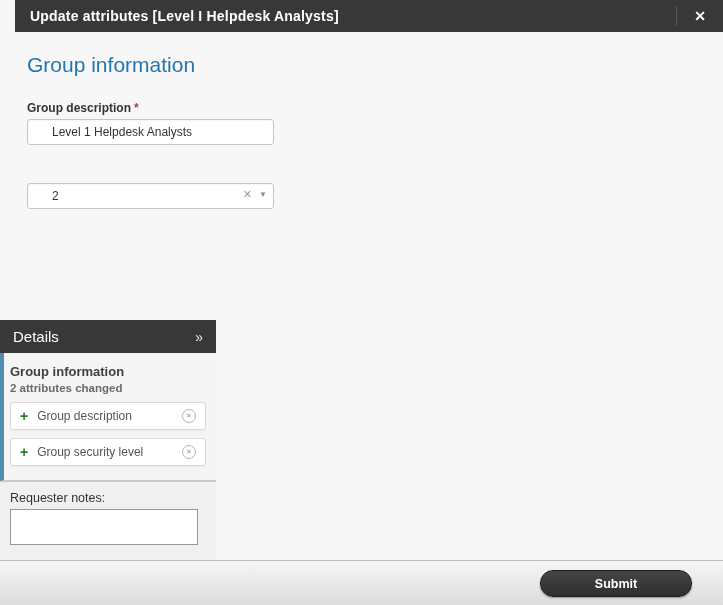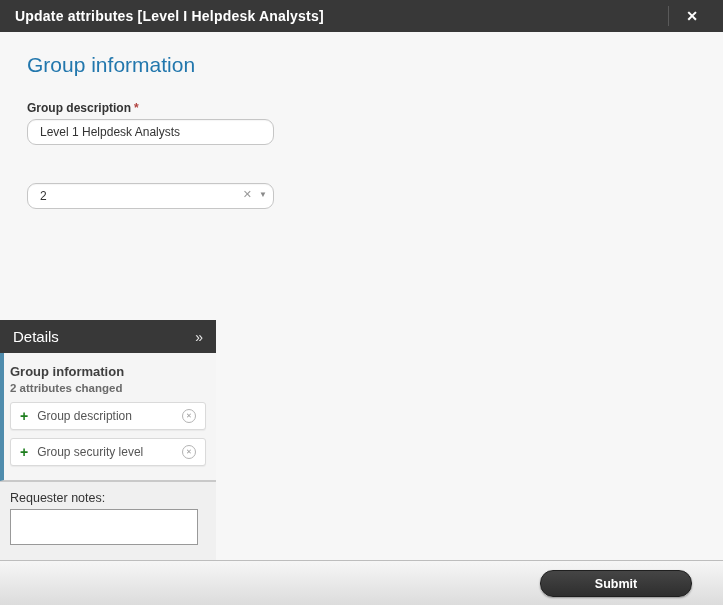--- a/index.html
+++ b/index.html
@@ -13,21 +13,22 @@
     width: 723px; height: 605px;
     display: flex; flex-direction: column;
     background: #f7f7f7;
   }
   
   .titlebar {
     height: 32px; flex: 0 0 32px;
     background: #383838;
     color: #ffffff;
     display: flex; align-items: center;
-    padding: 0 8px 0 15px;
+    padding: 0 0 0 15px;
+    margin-left: 15px;
   }
   .titlebar .title {
     font-size: 14px; font-weight: bold;
     flex: 1;
     letter-spacing: 0.2px;
   }
   .tb-sep {
     width: 1px; height: 20px;
     background: #5a5a5a;
     margin-right: 0;
@@ -57,25 +58,25 @@
   }
   .form-group { width: 247px; margin-bottom: 38px; }
   .form-group label {
     display: block;
     font-size: 12px; font-weight: bold; color: #333333;
     margin-bottom: 4px;
   }
   .form-group .req { color: #b0413e; margin-left: 3px; }
   .text-input, .combo-input {
     width: 100%; height: 26px;
-    border: 1px solid #c6c6c6; border-radius: 9px;
+    border: 1px solid #c6c6c6; border-radius: 3px;
     background: #ffffff;
     font-family: "Liberation Sans", sans-serif;
     font-size: 12px; color: #333333;
-    padding: 3px 12px;
+    padding: 3px 24px;
     box-shadow: inset 0 1px 1px rgba(0,0,0,0.04);
     outline: none;
   }
   .combo { position: relative; width: 100%; }
   .combo .combo-input { padding-right: 40px; }
   .combo .clear {
     position: absolute; right: 22px; top: 5px;
     font-size: 11px; font-weight: bold; color: #999999;
     cursor: pointer;
   }

